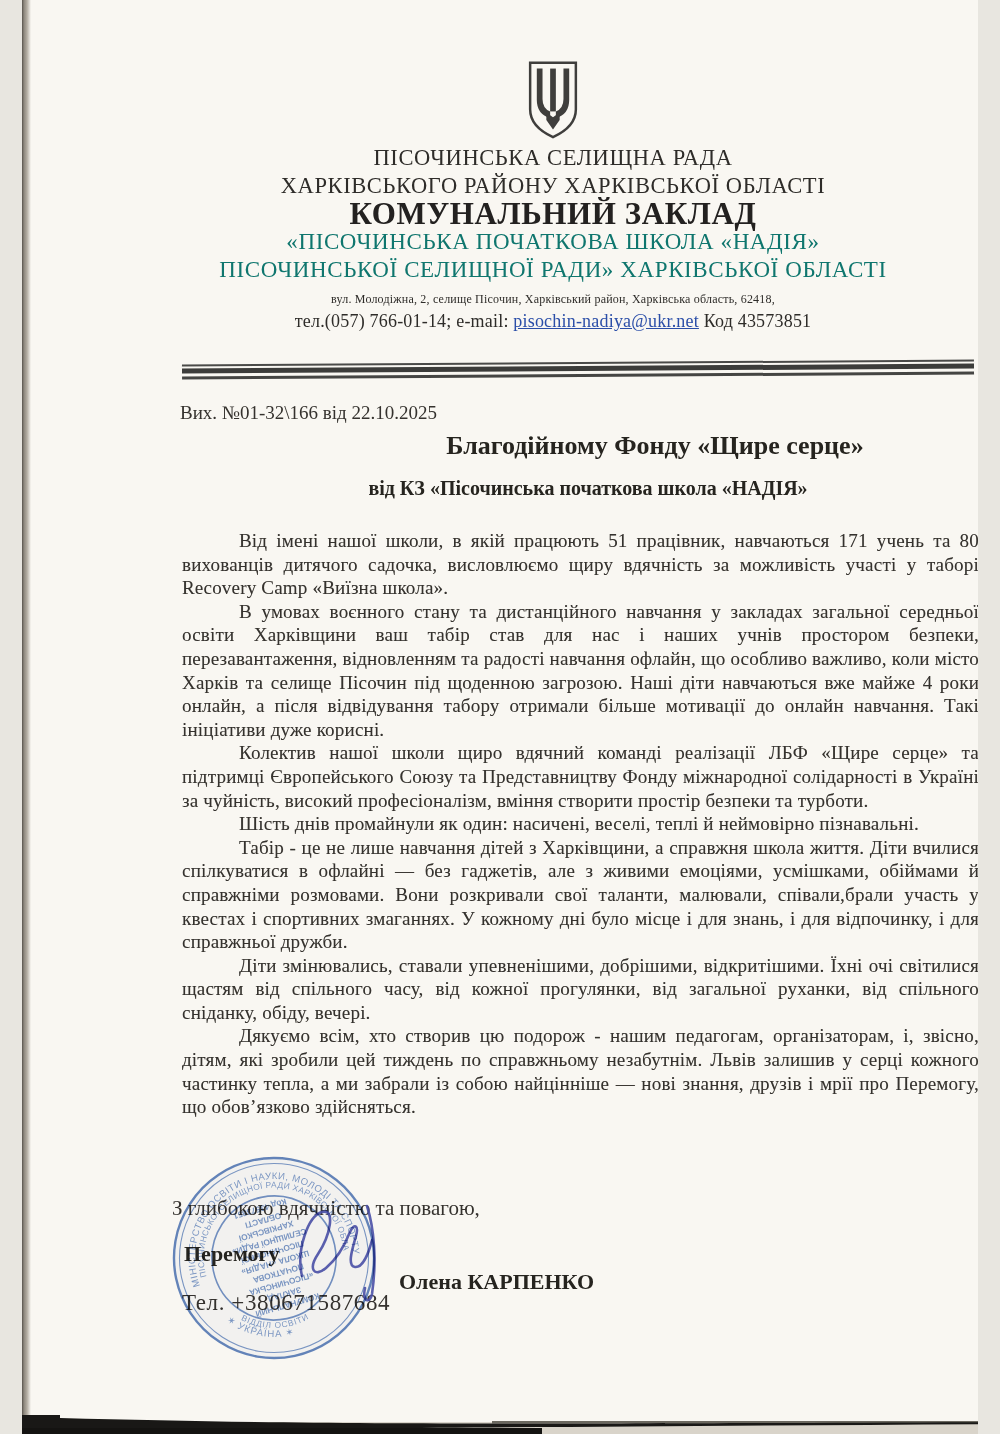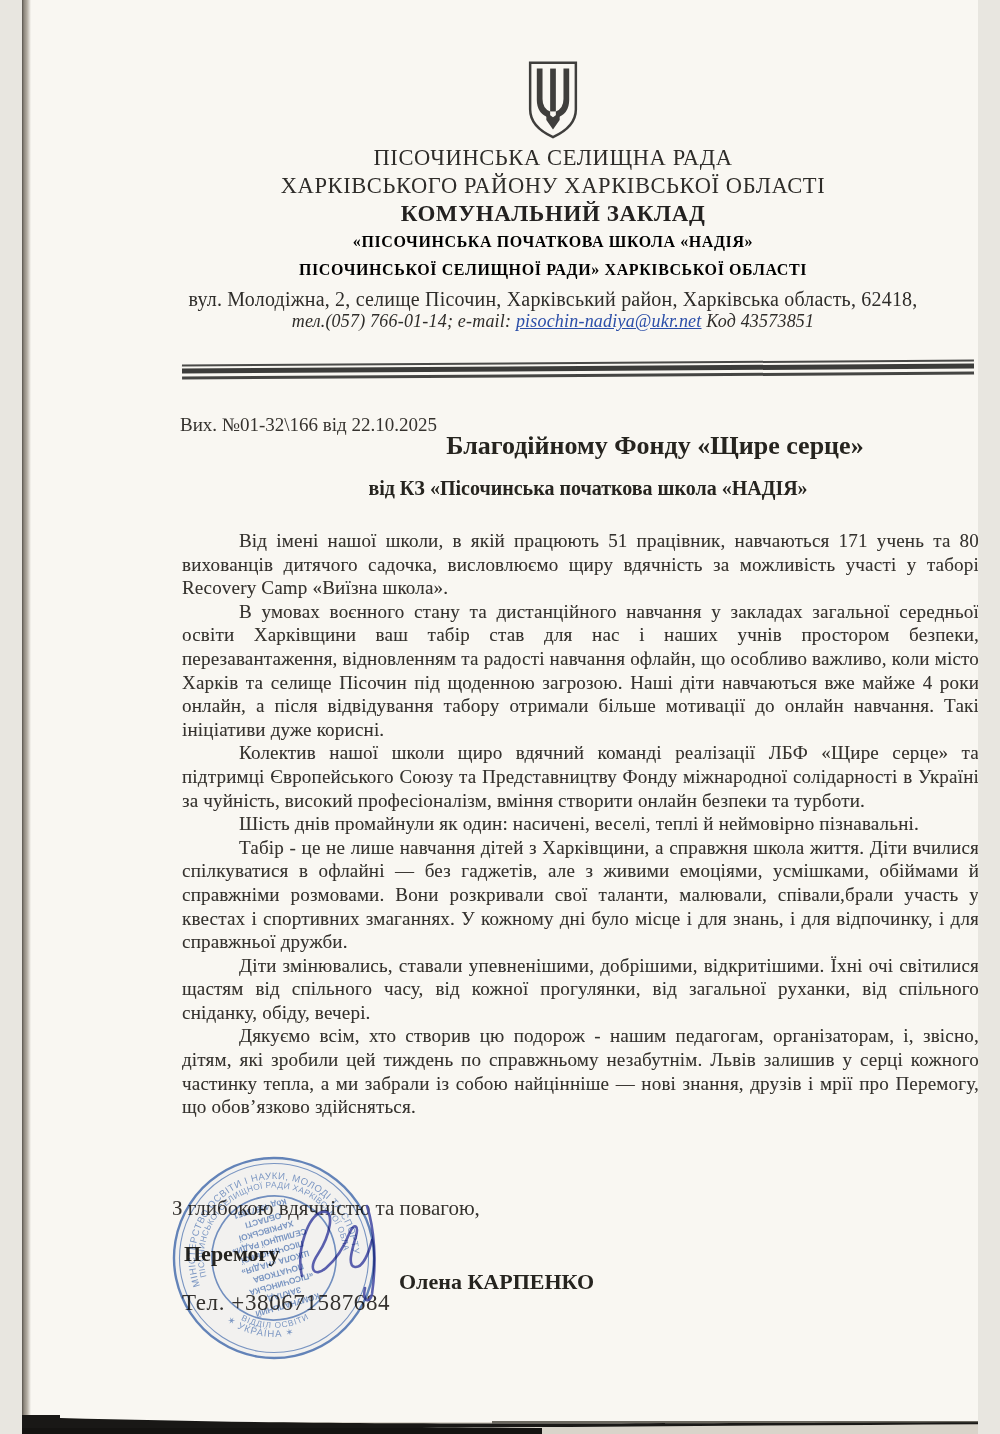--- a/index.html
+++ b/index.html
@@ -9,32 +9,32 @@
   .scan *{box-sizing:border-box;}
   
   .edge-left{position:absolute;left:0;top:0;bottom:0;width:9px;z-index:9;
       background:linear-gradient(to right,#57534c 0,#8e887e 2px,#b3ada2 5px,rgba(249,247,242,0) 9px);}
   .edge-bottom{position:absolute;left:0;bottom:0;width:1000px;height:22px;z-index:9;}
   
   .hdr{position:absolute;left:106px;right:0;top:60px;text-align:center;}
   .emblem{display:block;margin:0 auto 4px auto;}
   .h-line{letter-spacing:.6px;line-height:28px;}
   .h-reg{font-size:22.5px;color:#2e2c29;}
-  .h-bold{font-size:23px;font-weight:bold;color:#232120;}
-  .h-bold2{font-size:16px;font-weight:bold;color:#000000;}
-  .h-addr{font-size:20px;letter-spacing:.2px;line-height:22px;margin-top:4px;color:#2e2c29;}
-  .h-contact{font-size:18px;letter-spacing:.2px;line-height:22px;color:#2e2c29;font-style:italic;}
+  .h-bold{font-size:31px;font-weight:bold;color:#232120;}
+  .h-bold2{font-size:23px;font-weight:normal;color:#0f766e;}
+  .h-addr{font-size:12px;letter-spacing:.2px;line-height:22px;margin-top:4px;color:#2e2c29;}
+  .h-contact{font-size:18px;letter-spacing:.2px;line-height:22px;color:#2e2c29;}
   .email{color:#2b4ea8;text-decoration:underline;}
   
   .rule{position:absolute;left:160px;top:362px;width:792px;transform:rotate(-0.35deg);}
   .rule .r1{height:2px;background:#4a4a48;margin-bottom:2px;}
   .rule .r2{height:5px;background:#3c3c3a;margin-bottom:3px;}
   .rule .r3{height:3px;background:#454543;}
   
-  .ref{position:absolute;left:158px;top:402px;font-size:19px;margin-top:12px;}
+  .ref{position:absolute;left:158px;top:402px;font-size:19px;}
   .recipient{position:absolute;left:310px;right:0;top:431px;text-align:center;
              font-size:26px;font-weight:bold;color:#26241f;}
   .titles{position:absolute;left:176px;right:0;top:476px;text-align:center;
           font-size:20px;font-weight:bold;color:#26241f;line-height:25px;}
   .titles .t2{margin-top:0;}
   
   .body{position:absolute;left:160px;top:529px;width:797px;font-size:19px;
         line-height:23.6px;text-align:justify;letter-spacing:.2px;
         text-shadow:.2px .2px .3px rgba(70,65,60,.3);}
   .body p{margin:0;text-indent:57px;}
@@ -81,21 +81,21 @@
 
   <div class="ref">Вих. №01-32\166 від 22.10.2025</div>
   <div class="recipient">Благодійному Фонду «Щире серце»</div>
   <div class="titles">
     <div class="t2">від КЗ «Пісочинська початкова школа «НАДІЯ»</div>
   </div>
 
   <div class="body">
     <p>Від імені нашої школи, в якій працюють 51 працівник, навчаються 171 учень та 80 вихованців дитячого садочка, висловлюємо щиру вдячність за можливість участі у таборі Recovery Camp «Виїзна школа».</p>
     <p>В умовах воєнного стану та дистанційного навчання у закладах загальної середньої освіти Харківщини ваш табір став для нас і наших учнів простором безпеки, перезавантаження, відновленням та радості навчання офлайн, що особливо важливо, коли місто Харків та селище Пісочин під щоденною загрозою. Наші діти навчаються вже майже 4 роки онлайн, а після відвідування табору отримали більше мотивації до онлайн навчання. Такі ініціативи дуже корисні.</p>
-    <p>Колектив нашої школи щиро вдячний команді реалізації ЛБФ «Щире серце» та підтримці Європейського Союзу та Представництву Фонду міжнародної солідарності в Україні за чуйність, високий професіоналізм, вміння створити онлайн безпеки та турботи.</p>
+    <p>Колектив нашої школи щиро вдячний команді реалізації ЛБФ «Щире серце» та підтримці Європейського Союзу та Представництву Фонду міжнародної солідарності в Україні за чуйність, високий професіоналізм, вміння створити простір безпеки та турботи.</p>
     <p>Шість днів промайнули як один: насичені, веселі, теплі й неймовірно пізнавальні.</p>
     <p>Табір - це не лише навчання дітей з Харківщини, а справжня школа життя. Діти вчилися спілкуватися в офлайні — без гаджетів, але з живими емоціями, усмішками, обіймами й справжніми розмовами. Вони розкривали свої таланти, малювали, співали,брали участь у квестах і спортивних змаганнях. У кожному дні було місце і для знань, і для відпочинку, і для справжньої дружби.</p>
     <p>Діти змінювались, ставали упевненішими, добрішими, відкритішими. Їхні очі світилися щастям від спільного часу, від кожної прогулянки, від загальної руханки, від спільного сніданку, обіду, вечері.</p>
     <p>Дякуємо всім, хто створив цю подорож - нашим педагогам, організаторам, і, звісно, дітям, які зробили цей тиждень по справжньому незабутнім. Львів залишив у серці кожного частинку тепла, а ми забрали із собою найцінніше — нові знання, друзів і мрії про Перемогу, що обов’язково здійсняться.</p>
   </div>
 
   <div class="closing">З глибокою вдячністю та повагою,</div>
   <div class="signer">Перемогу</div>
   <div class="signer-name">Олена КАРПЕНКО</div>
   <div class="phone">Тел. +380671587684</div>

